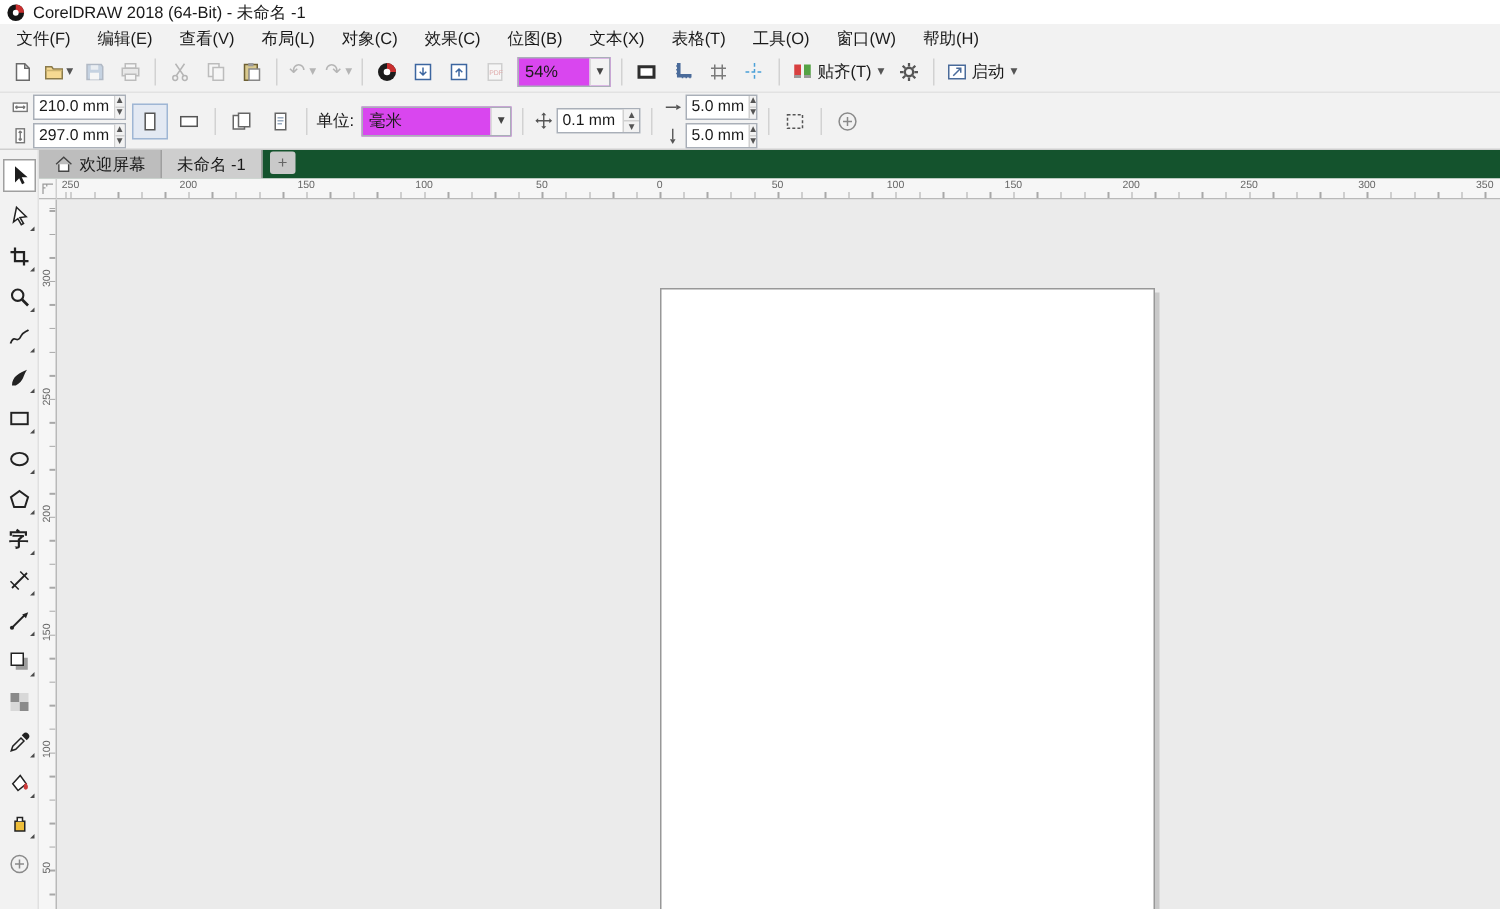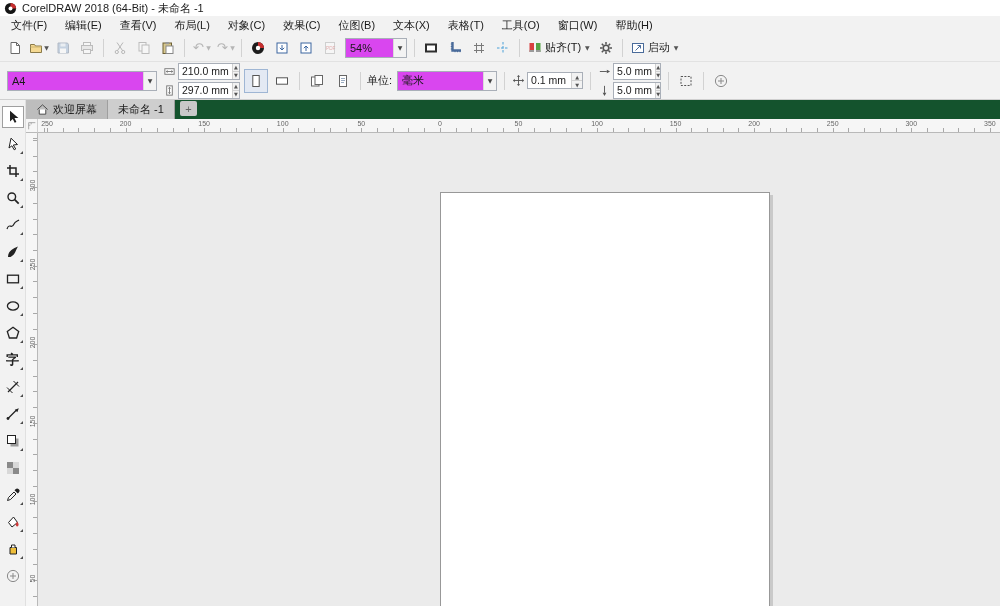--- a/index.html
+++ b/index.html
@@ -264,24 +264,20 @@
           <svg viewBox="0 0 14 14">
             <rect x="1.5" y="2.5" width="11" height="9" fill="#fff" stroke="#4a6b9a"></rect>
             <path d="M4.5 9.5L9.5 4.5M6.5 4.5h3v3" fill="none" stroke="#4a6b9a"></path>
           </svg>
         </span>
         <span>启动</span>
         <span class="caret">▼</span>
       </div>
     </div>
   <div class="propbar">
-      <div class="combo" style="width: 150px;">
-        <span class="cv">A4</span>
-        <span class="cbtn">▼</span>
-      </div>
       <div class="fieldcol">
         <div class="fieldrow">
           <span class="miniic">
             <svg viewBox="0 0 14 14">
               <rect x="2" y="4" width="10" height="6" fill="#fff" stroke="#777"></rect>
               <path d="M3.5 7h7M3.5 7l1.4-1.1M3.5 7l1.4 1.1M10.5 7L9.1 5.9M10.5 7L9.1 8.1" stroke="#777" fill="none"></path>
             </svg>
           </span>
           <div class="spinfield" style="width: 62px;">
             <span class="val">210.0 mm</span>

